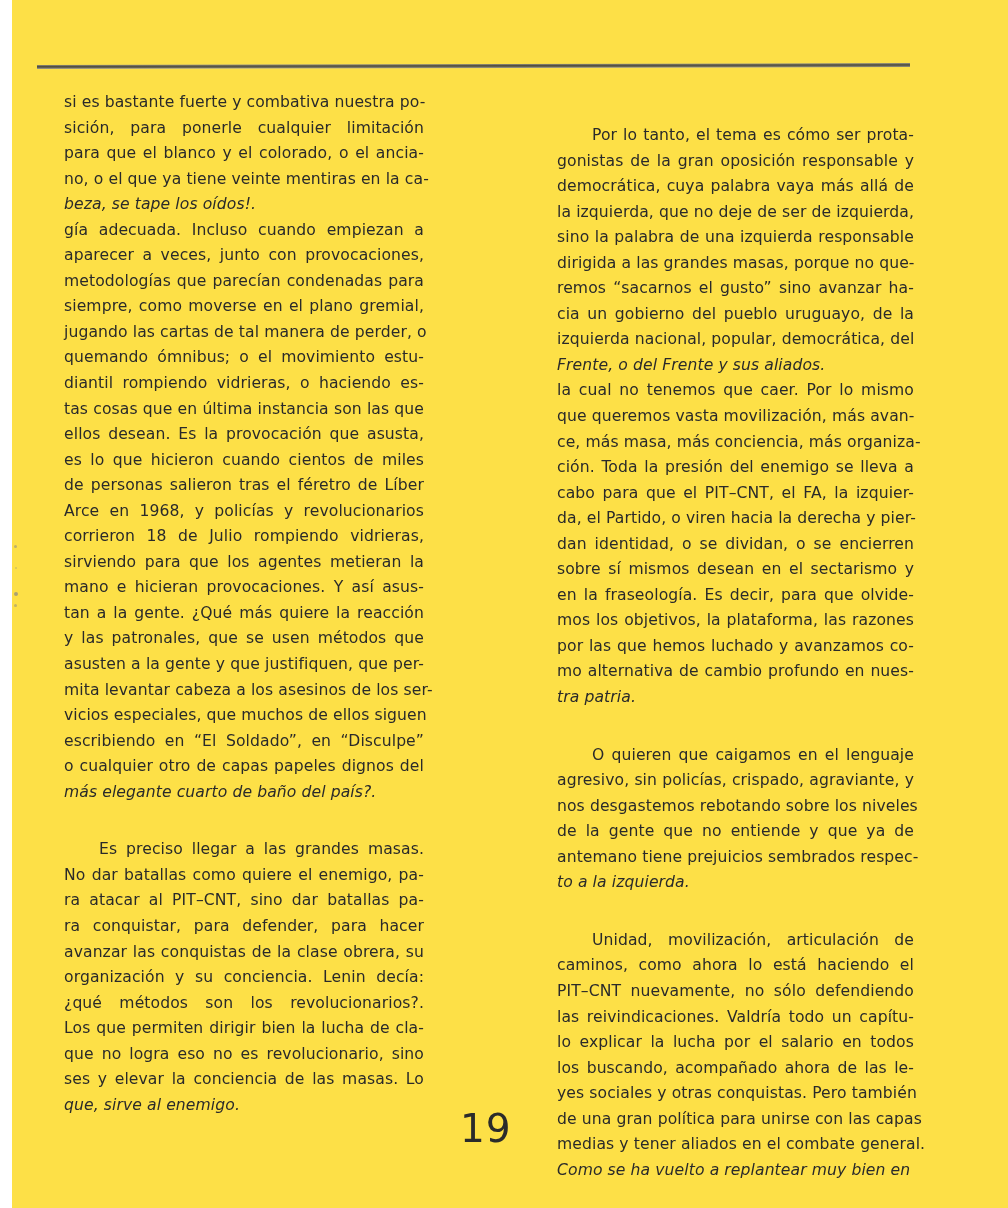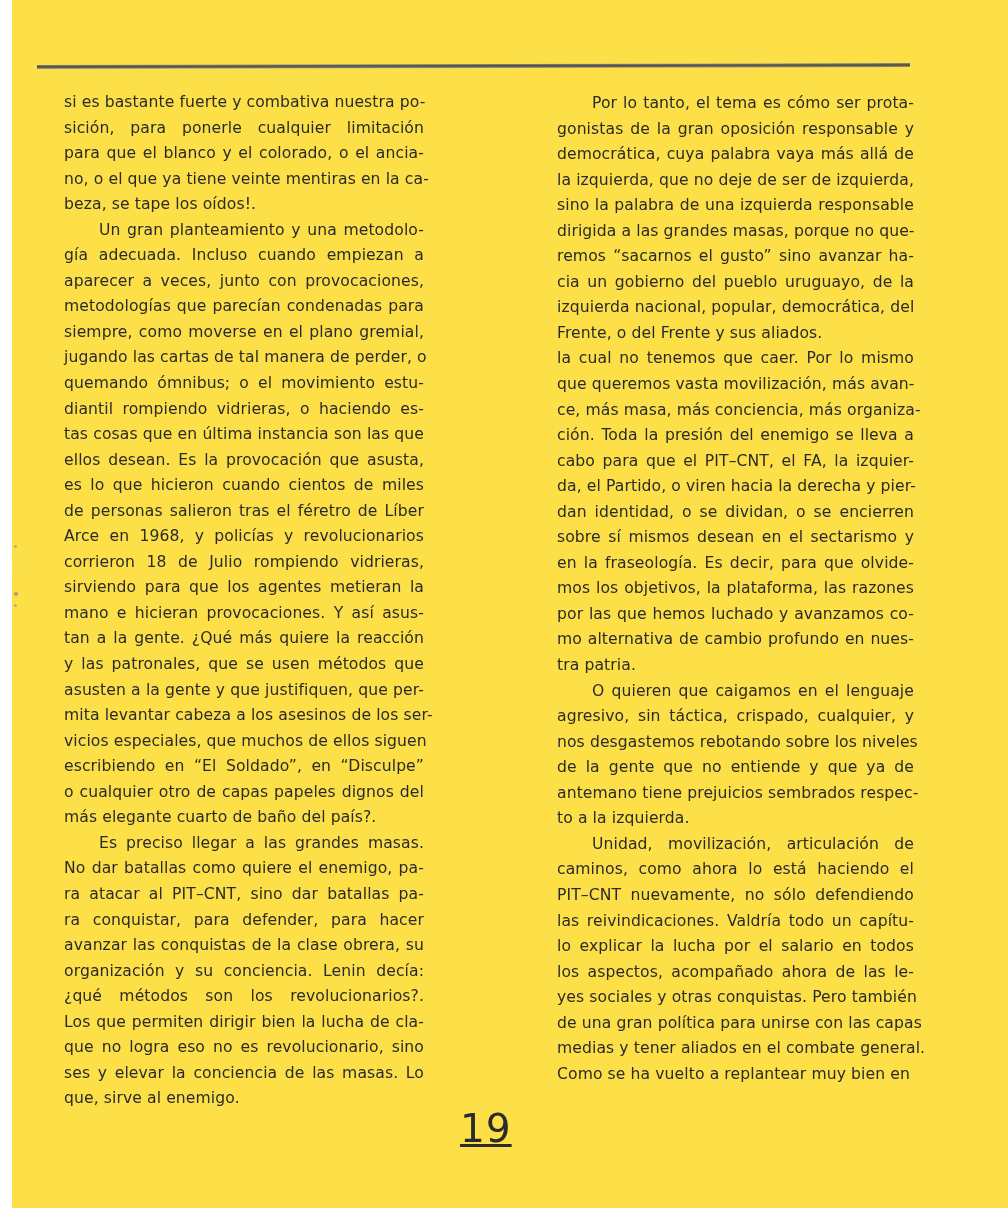--- a/index.html
+++ b/index.html
@@ -45,35 +45,36 @@
     .column.right { left: 545px; top: 91px; width: 357px; }
     .line {
       display: block;
       white-space: nowrap;
       text-align: justify;
       text-align-last: justify;
       height: 25.55px;
     }
     .line.last {
       text-align-last: left;
+      font-style: italic;
     }
     .line.indent {
       padding-left: 35px;
+      margin-top: 32px;
     }
     .page-number {
       position: absolute;
       left: 448px;
       top: 1109px;
       font-family: "DejaVu Sans", sans-serif;
       font-size: 39px;
       font-weight: normal;
       color: #2b2b2b;
       letter-spacing: 1px;
       line-height: 40px;
-      text-decoration: underline;
     }
     .speck {
       position: absolute;
       border-radius: 50%;
       background: #888;
       opacity: 0.55;
     }
   </style>
 </head>
 <body>
@@ -83,21 +84,20 @@
 
   <div class="column left" id="col-left">
       <div>
         <span class="line">si es bastante fuerte y combativa nuestra po-</span>
         <span class="line">sición, para ponerle cualquier limitación</span>
         <span class="line">para que el blanco y el colorado, o el ancia-</span>
         <span class="line">no, o el que ya tiene veinte mentiras en la ca-</span>
         <span class="line last">beza, se tape los oídos!.</span>
       </div>
       <div>
-        <span class="line indent">Un gran planteamiento y una metodolo-</span>
         <span class="line">gía adecuada. Incluso cuando empiezan a</span>
         <span class="line">aparecer a veces, junto con provocaciones,</span>
         <span class="line">metodologías que parecían condenadas para</span>
         <span class="line">siempre, como moverse en el plano gremial,</span>
         <span class="line">jugando las cartas de tal manera de perder, o</span>
         <span class="line">quemando ómnibus; o el movimiento estu-</span>
         <span class="line">diantil rompiendo vidrieras, o haciendo es-</span>
         <span class="line">tas cosas que en última instancia son las que</span>
         <span class="line">ellos desean. Es la provocación que asusta,</span>
         <span class="line">es lo que hicieron cuando cientos de miles</span>
@@ -152,33 +152,33 @@
         <span class="line">dan identidad, o se dividan, o se encierren</span>
         <span class="line">sobre sí mismos desean en el sectarismo y</span>
         <span class="line">en la fraseología. Es decir, para que olvide-</span>
         <span class="line">mos los objetivos, la plataforma, las razones</span>
         <span class="line">por las que hemos luchado y avanzamos co-</span>
         <span class="line">mo alternativa de cambio profundo en nues-</span>
         <span class="line last">tra patria.</span>
       </div>
       <div>
         <span class="line indent">O quieren que caigamos en el lenguaje</span>
-        <span class="line">agresivo, sin táctica, crispado, cualquier, y</span>
+        <span class="line">agresivo, sin policías, crispado, agraviante, y</span>
         <span class="line">nos desgastemos rebotando sobre los niveles</span>
         <span class="line">de la gente que no entiende y que ya de</span>
         <span class="line">antemano tiene prejuicios sembrados respec-</span>
         <span class="line last">to a la izquierda.</span>
       </div>
       <div>
         <span class="line indent">Unidad, movilización, articulación de</span>
         <span class="line">caminos, como ahora lo está haciendo el</span>
         <span class="line">PIT–CNT nuevamente, no sólo defendiendo</span>
         <span class="line">las reivindicaciones. Valdría todo un capítu-</span>
         <span class="line">lo explicar la lucha por el salario en todos</span>
-        <span class="line">los aspectos, acompañado ahora de las le-</span>
+        <span class="line">los buscando, acompañado ahora de las le-</span>
         <span class="line">yes sociales y otras conquistas. Pero también</span>
         <span class="line">de una gran política para unirse con las capas</span>
         <span class="line">medias y tener aliados en el combate general.</span>
         <span class="line last">Como se ha vuelto a replantear muy bien en</span>
       </div>
     </div>
 
   <div class="page-number">19</div>
 
   <span class="speck" style="left:2px;top:545px;width:3px;height:3px;"></span>

